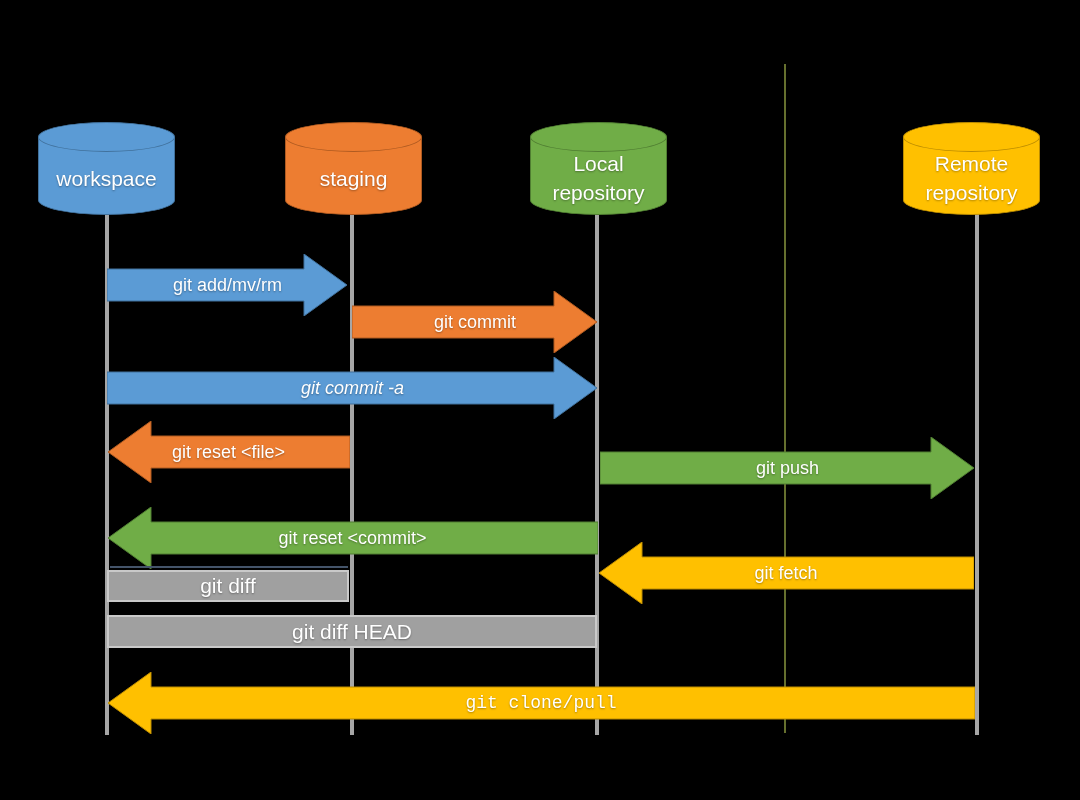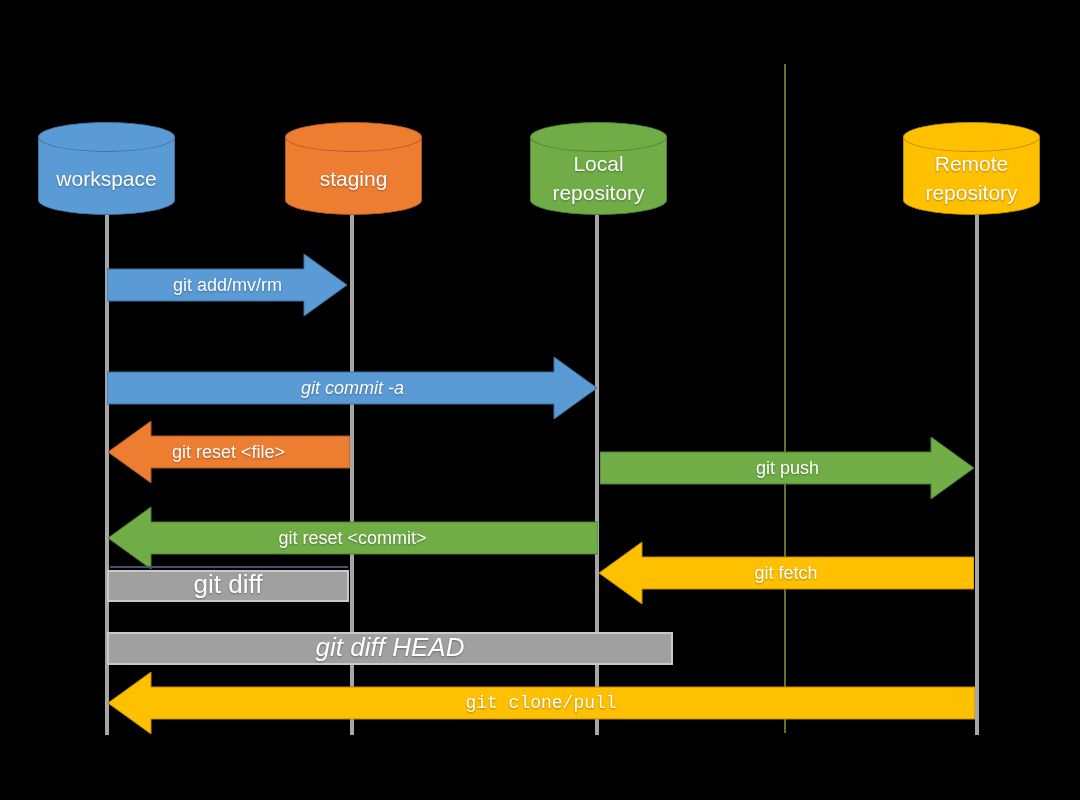--- a/index.html
+++ b/index.html
@@ -54,22 +54,22 @@
     display:flex; align-items:center; justify-content:center;
     color:#fff; font-size:18px;
     text-shadow:0 1px 2px rgba(0,0,0,0.35);
     white-space:nowrap;
   }
 
   
   .bar {
     position:absolute; box-sizing:border-box;
     background:var(--fill); border:2px solid var(--stroke);
-    display:flex; align-items:flex-end; justify-content:center;
-    color:#fff; font-size:26px;
+    display:flex; align-items:center; justify-content:center;
+    color:#fff; font-size:21px;
     text-shadow:0 1px 2px rgba(0,0,0,0.35);
     white-space:nowrap;
   }
 </style>
 </head>
 <body>
 
 <div id="stage" style="--line-gray: #A6A6A6; --boundary: #66702E; --divider: #44546A;">
 
   <div class="lifeline" style="left:105px"></div>
@@ -95,20 +95,26 @@
     <div class="cyl-label">Remote repository</div>
   </div>
 
   <div class="arrow" style="left: 107px; top: 254px; width: 241px; --fill: #5B9BD5; --stroke: #41719C;">
     <svg width="241" height="62" viewBox="0 0 241 62">
       <polygon points="0,15 197,15 197,0 240,31 197,62 197,47 0,47"></polygon>
     </svg>
     <span class="arrow-label">git add/mv/rm</span>
   </div>
 
+  <div class="arrow" style="left: 352px; top: 291px; width: 246px; --fill: #ED7D31; --stroke: #AE5A21;">
+    <svg width="246" height="62" viewBox="0 0 246 62">
+      <polygon points="0,15 202,15 202,0 245,31 202,62 202,47 0,47"></polygon>
+    </svg>
+    <span class="arrow-label">git commit</span>
+  </div>
 
   <div class="arrow" style="left: 107px; top: 357px; width: 491px; font-style: italic; --fill: #5B9BD5; --stroke: #41719C;">
     <svg width="491" height="62" viewBox="0 0 491 62">
       <polygon points="0,15 447,15 447,0 490,31 447,62 447,47 0,47"></polygon>
     </svg>
     <span class="arrow-label">git commit -a</span>
   </div>
 
   <div class="arrow" style="left: 107px; top: 421px; width: 243px; --fill: #ED7D31; --stroke: #AE5A21;">
     <svg width="243" height="62" viewBox="0 0 243 62">
@@ -137,21 +143,21 @@
     </svg>
     <span class="arrow-label">git fetch</span>
   </div>
 
   <div class="divider" style="left:110px;top:566px;width:238px"></div>
 
   <div class="bar" style="left: 107px; top: 570px; width: 242px; height: 32px; --fill: #A0A0A0; --stroke: #C9C9C9;">
     <span>git diff</span>
   </div>
 
-  <div class="bar" style="left: 107px; top: 632px; width: 566px; height: 33px; font-style: italic; --fill: #A0A0A0; --stroke: #C9C9C9;">
+  <div class="bar" style="left: 107px; top: 615px; width: 490px; height: 33px; --fill: #A0A0A0; --stroke: #C9C9C9;">
     <span>git diff HEAD</span>
   </div>
 
   <div class="arrow" style="left: 107px; top: 672px; width: 868px; font-family: Liberation Mono, monospace; --fill: #FFC000; --stroke: #BC8C00;">
     <svg width="868" height="62" viewBox="0 0 868 62">
       <polygon points="1,31 44,0 44,15 868,15 868,47 44,47 44,62"></polygon>
     </svg>
     <span class="arrow-label">git clone/pull</span>
   </div>
 

